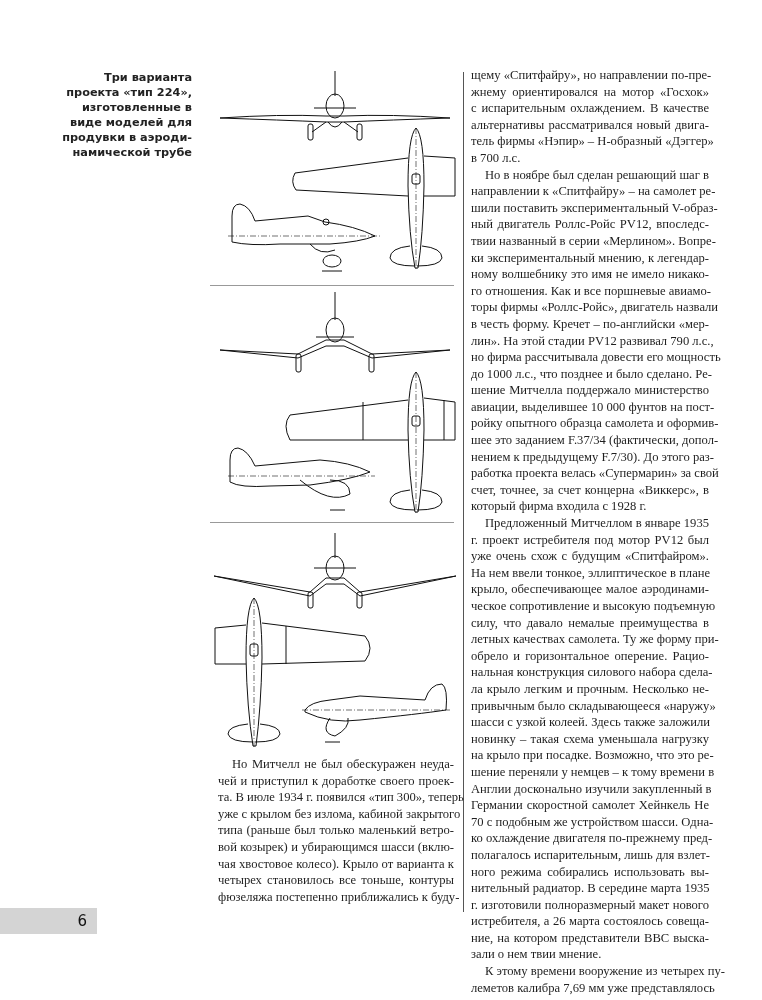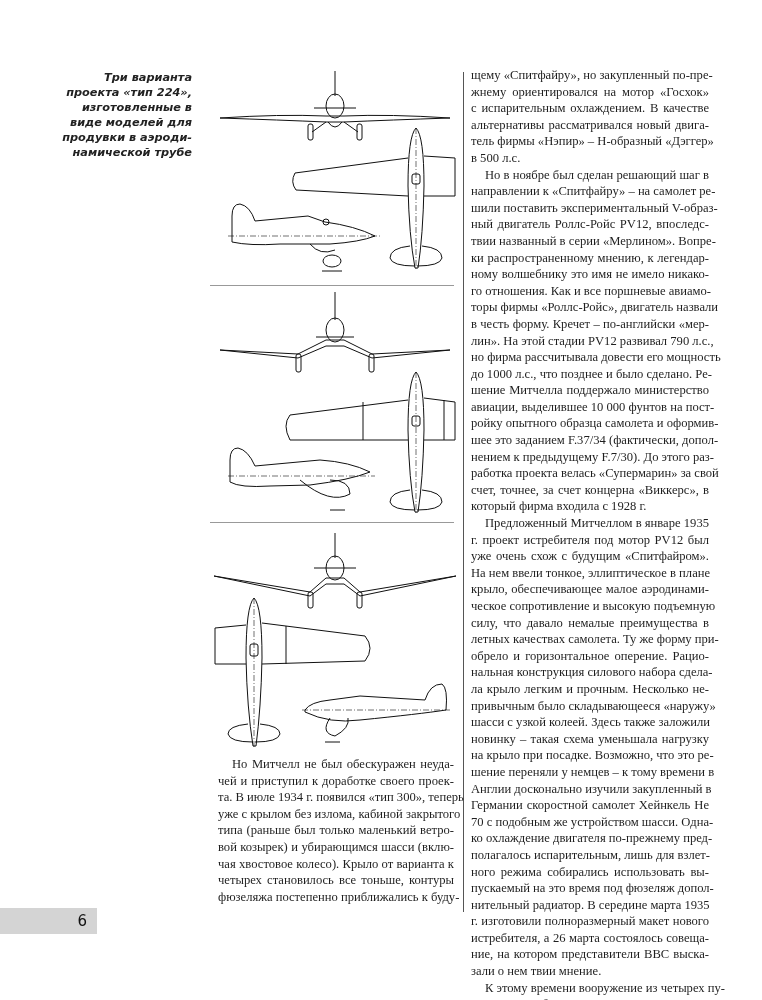--- a/index.html
+++ b/index.html
@@ -1,20 +1,20 @@
 <!DOCTYPE html>
 <html><head>
 <meta charset="utf-8">
 <style>
   html, body { margin: 0; padding: 0; background: #ffffff; }
   body { width: 762px; height: 1000px; position: relative; overflow: hidden;
          font-family: "Liberation Serif", "DejaVu Serif", serif; color: #1a1a1a; }
   .caption { position: absolute; left: 62px; top: 70px; width: 130px; text-align: right;
              font-family: "DejaVu Sans", "Liberation Sans", sans-serif; font-weight: bold;
-             font-style: italic; font-size: 11.3px; line-height: 15px; color: #222; }
+             font-size: 11.3px; line-height: 15px; color: #222; }
   .caption div { white-space: nowrap; }
   .figure { position: absolute; left: 210px; width: 248px; }
   .fig1 { top: 66px; height: 212px; }
   .fig2 { top: 290px; height: 226px; }
   .fig3 { top: 528px; height: 222px; }
   .sep { position: absolute; left: 210px; width: 244px; height: 1px; background: #999; }
   .sep1 { top: 285px; }
   .sep2 { top: 522px; }
   .vrule { position: absolute; left: 463px; top: 72px; width: 1px; height: 840px; background: #555; }
   .col { position: absolute; font-size: 12.6px; line-height: 16.6px; color: #1f1f1f; }
@@ -126,32 +126,32 @@
   <span class="ln">та. В июле 1934 г. появился «тип 300», теперь</span>
   <span class="ln">уже с крылом без излома, кабиной закрытого</span>
   <span class="ln">типа (раньше был только маленький ветро-</span>
   <span class="ln">вой козырек) и убирающимся шасси (вклю-</span>
   <span class="ln">чая хвостовое колесо). Крыло от варианта к</span>
   <span class="ln">четырех становилось все тоньше, контуры</span>
   <span class="ln">фюзеляжа постепенно приближались к буду-</span>
 </div>
 
 <div class="col col-right">
-  <span class="ln">щему «Спитфайру», но закупленный по-пре-</span>
+  <span class="ln">щему «Спитфайру», но направлении по-пре-</span>
   <span class="ln">жнему ориентировался на мотор «Госхок»</span>
   <span class="ln">с испарительным охлаждением. В качестве</span>
   <span class="ln">альтернативы рассматривался новый двига-</span>
   <span class="ln">тель фирмы «Нэпир» – Н-образный «Дэггер»</span>
-  <span class="ln last">в 500 л.с.</span>
+  <span class="ln last">в 700 л.с.</span>
   <span class="ln indent">Но в ноябре был сделан решающий шаг в</span>
   <span class="ln">направлении к «Спитфайру» – на самолет ре-</span>
   <span class="ln">шили поставить экспериментальный V-образ-</span>
   <span class="ln">ный двигатель Роллс-Ройс PV12, впоследс-</span>
   <span class="ln">твии названный в серии «Мерлином». Вопре-</span>
-  <span class="ln">ки распространенному мнению, к легендар-</span>
+  <span class="ln">ки экспериментальный мнению, к легендар-</span>
   <span class="ln">ному волшебнику это имя не имело никако-</span>
   <span class="ln">го отношения. Как и все поршневые авиамо-</span>
   <span class="ln">торы фирмы «Роллс-Ройс», двигатель назвали</span>
   <span class="ln">в честь форму. Кречет – по-английски «мер-</span>
   <span class="ln">лин». На этой стадии PV12 развивал 790 л.с.,</span>
   <span class="ln">но фирма рассчитывала довести его мощность</span>
   <span class="ln">до 1000 л.с., что позднее и было сделано. Ре-</span>
   <span class="ln">шение Митчелла поддержало министерство</span>
   <span class="ln">авиации, выделившее 10 000 фунтов на пост-</span>
   <span class="ln">ройку опытного образца самолета и оформив-</span>
@@ -175,21 +175,20 @@
   <span class="ln">шасси с узкой колеей. Здесь также заложили</span>
   <span class="ln">новинку – такая схема уменьшала нагрузку</span>
   <span class="ln">на крыло при посадке. Возможно, что это ре-</span>
   <span class="ln">шение переняли у немцев – к тому времени в</span>
   <span class="ln">Англии досконально изучили закупленный в</span>
   <span class="ln">Германии скоростной самолет Хейнкель Не</span>
   <span class="ln">70 с подобным же устройством шасси. Одна-</span>
   <span class="ln">ко охлаждение двигателя по-прежнему пред-</span>
   <span class="ln">полагалось испарительным, лишь для взлет-</span>
   <span class="ln">ного режима собирались использовать вы-</span>
-  <span class="ln">пускаемый на это время под фюзеляж допол-</span>
   <span class="ln">нительный радиатор. В середине марта 1935</span>
   <span class="ln">г. изготовили полноразмерный макет нового</span>
   <span class="ln">истребителя, а 26 марта состоялось совеща-</span>
   <span class="ln">ние, на котором представители ВВС выска-</span>
   <span class="ln last">зали о нем твии мнение.</span>
   <span class="ln indent">К этому времени вооружение из четырех пу-</span>
   <span class="ln">леметов калибра 7,69 мм уже представлялось</span>
 </div>
 
 <div class="pagebox">

